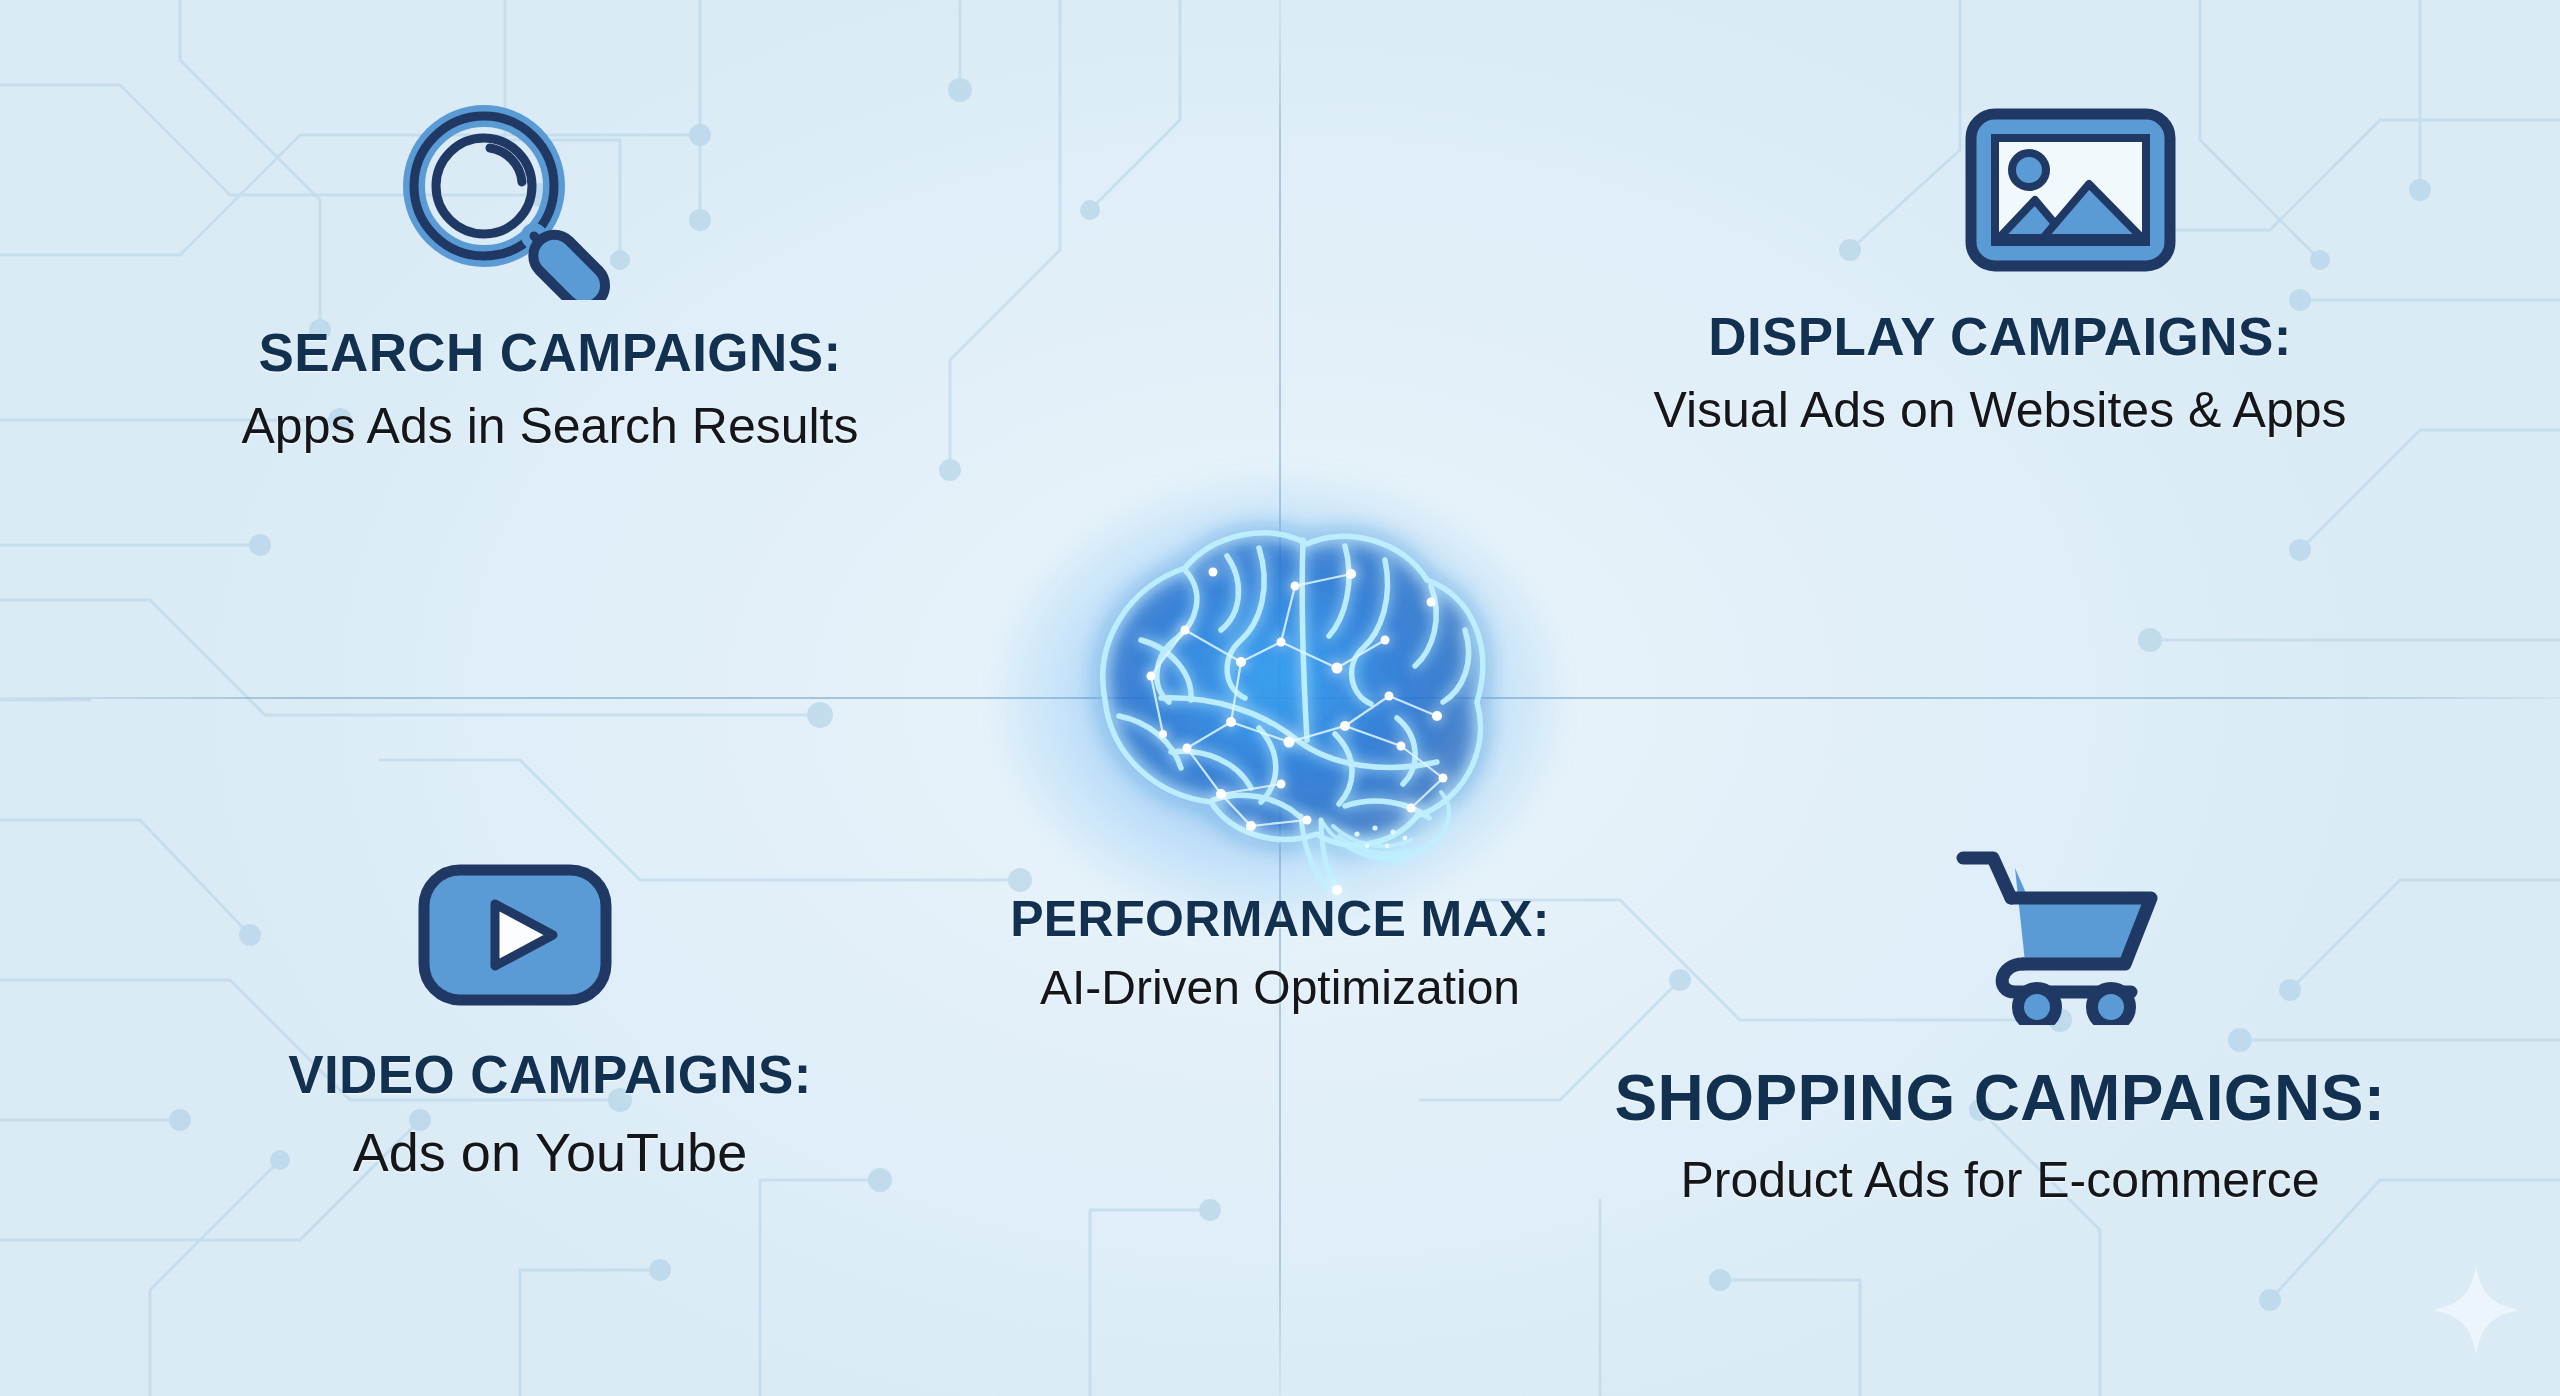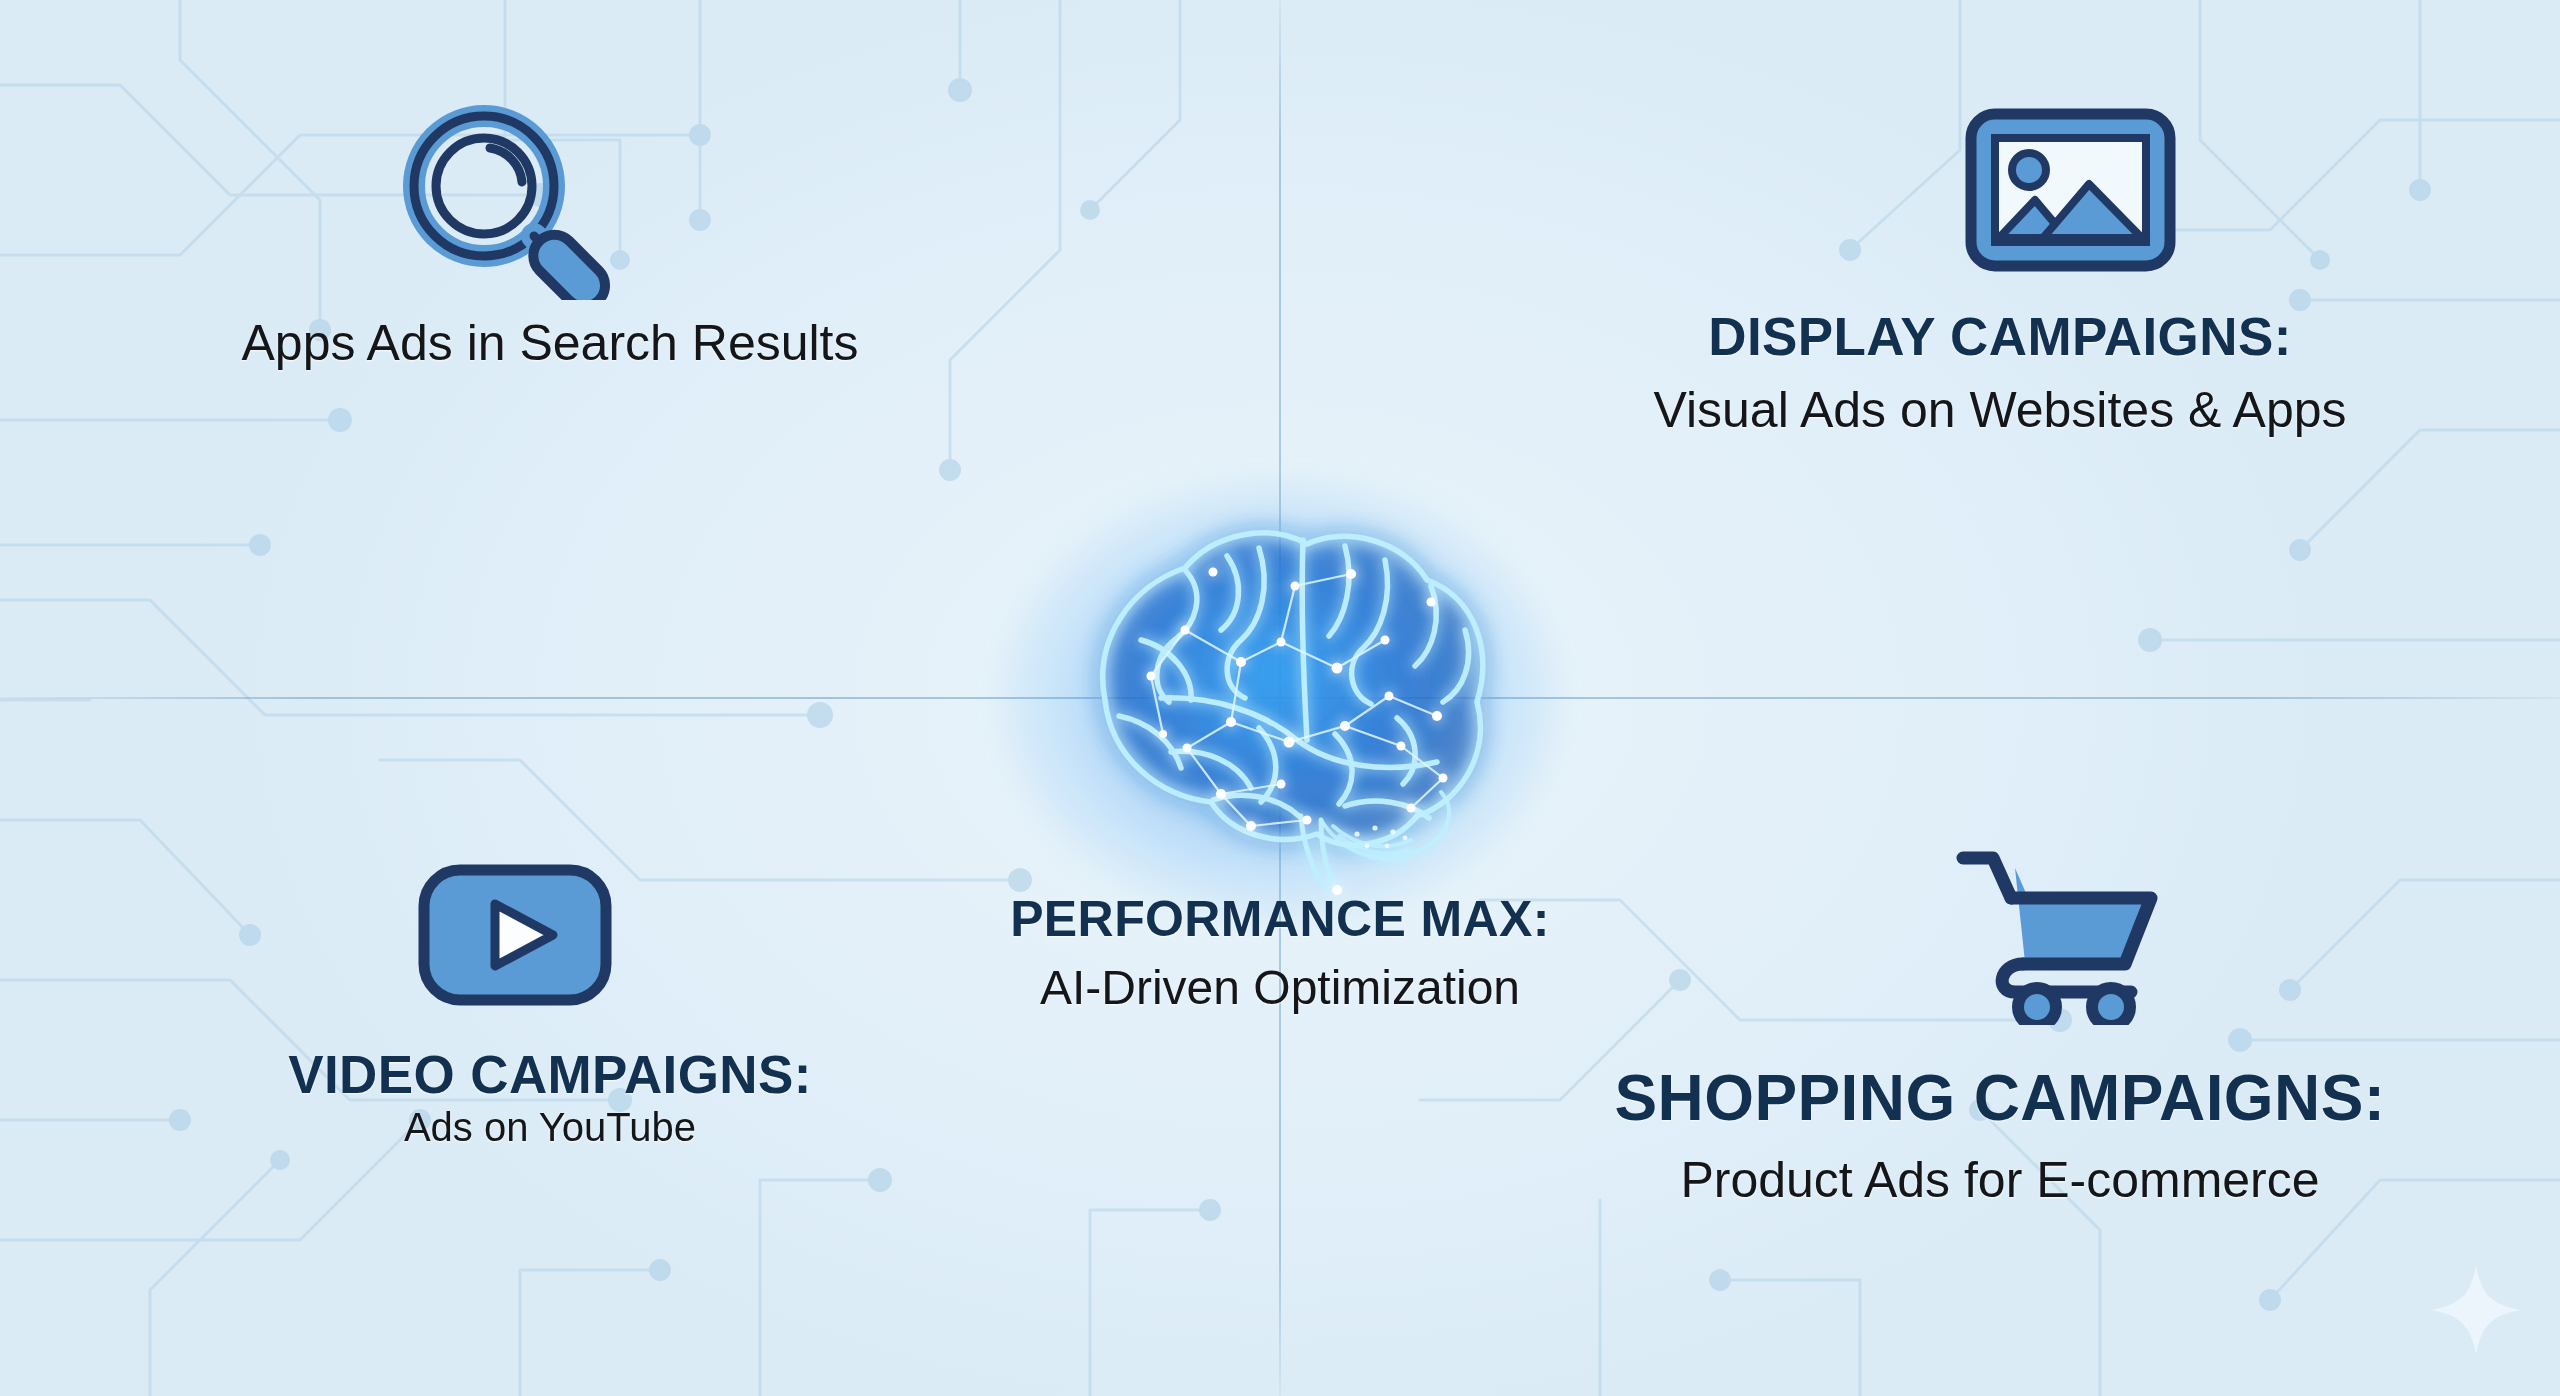--- a/index.html
+++ b/index.html
@@ -68,21 +68,21 @@
   
   #q-display{left:1440px;top:100px;width:1120px;align-items:center;}
   #q-display .icon-box{margin-left:140px;}
   #q-display .heading{font-size:53px;margin-top:26px;}
   #q-display .sub{font-size:50px;margin-top:14px;text-align:right;}
 
   
   #q-video{left:0;top:860px;width:1100px;align-items:center;}
   #q-video .icon-box{margin-left:-70px;}
   #q-video .heading{font-size:53px;margin-top:34px;}
-  #q-video .sub{font-size:40px;}
+  #q-video .sub{font-size:54px;margin-top:16px;}
 
   
   #q-shopping{left:1440px;top:840px;width:1120px;align-items:center;}
   #q-shopping .icon-box{margin-left:120px;}
   #q-shopping .heading{font-size:64px;margin-top:36px;}
   #q-shopping .sub{font-size:50px;margin-top:16px;}
 
   
   #q-center{
     left:1280px;top:890px;transform:translateX(-50%);
@@ -193,20 +193,21 @@
           <circle cx="94" cy="86" r="48" fill="none" stroke="#1f3864" stroke-width="9"></circle>
           <path d="M100 48 a38 38 0 0 1 32 34" stroke="#1f3864" stroke-width="9"></path>
           <path d="M144 136 l16 16" stroke="#5b9bd5" stroke-width="26"></path>
           <path d="M144 136 l16 16" stroke="#1f3864" stroke-width="9" fill="none"></path>
         </g>
         <g transform="rotate(45 170 160)">
           <rect x="142" y="140" width="84" height="42" rx="21" fill="#5b9bd5" stroke="#1f3864" stroke-width="10"></rect>
         </g>
       </svg>
     </div>
+    <div class="heading">SEARCH CAMPAIGNS:</div>
     <div class="sub">Apps Ads in Search Results</div>
   </div>
 
   <div class="quad" id="q-display">
     <div class="icon-box">
       <svg width="215" height="180" viewBox="0 0 215 180" xmlns="http://www.w3.org/2000/svg">
         <rect x="8" y="14" width="199" height="152" rx="24" fill="#5b9bd5" stroke="#1f3864" stroke-width="11"></rect>
         <rect x="32" y="38" width="151" height="104" fill="#f2f9fd" stroke="#1f3864" stroke-width="8"></rect>
         <circle cx="66" cy="70" r="17" fill="#5b9bd5" stroke="#1f3864" stroke-width="8"></circle>
         <path d="M36 138 L72 100 L104 138 Z" fill="#5b9bd5" stroke="#1f3864" stroke-width="8" stroke-linejoin="round"></path>

